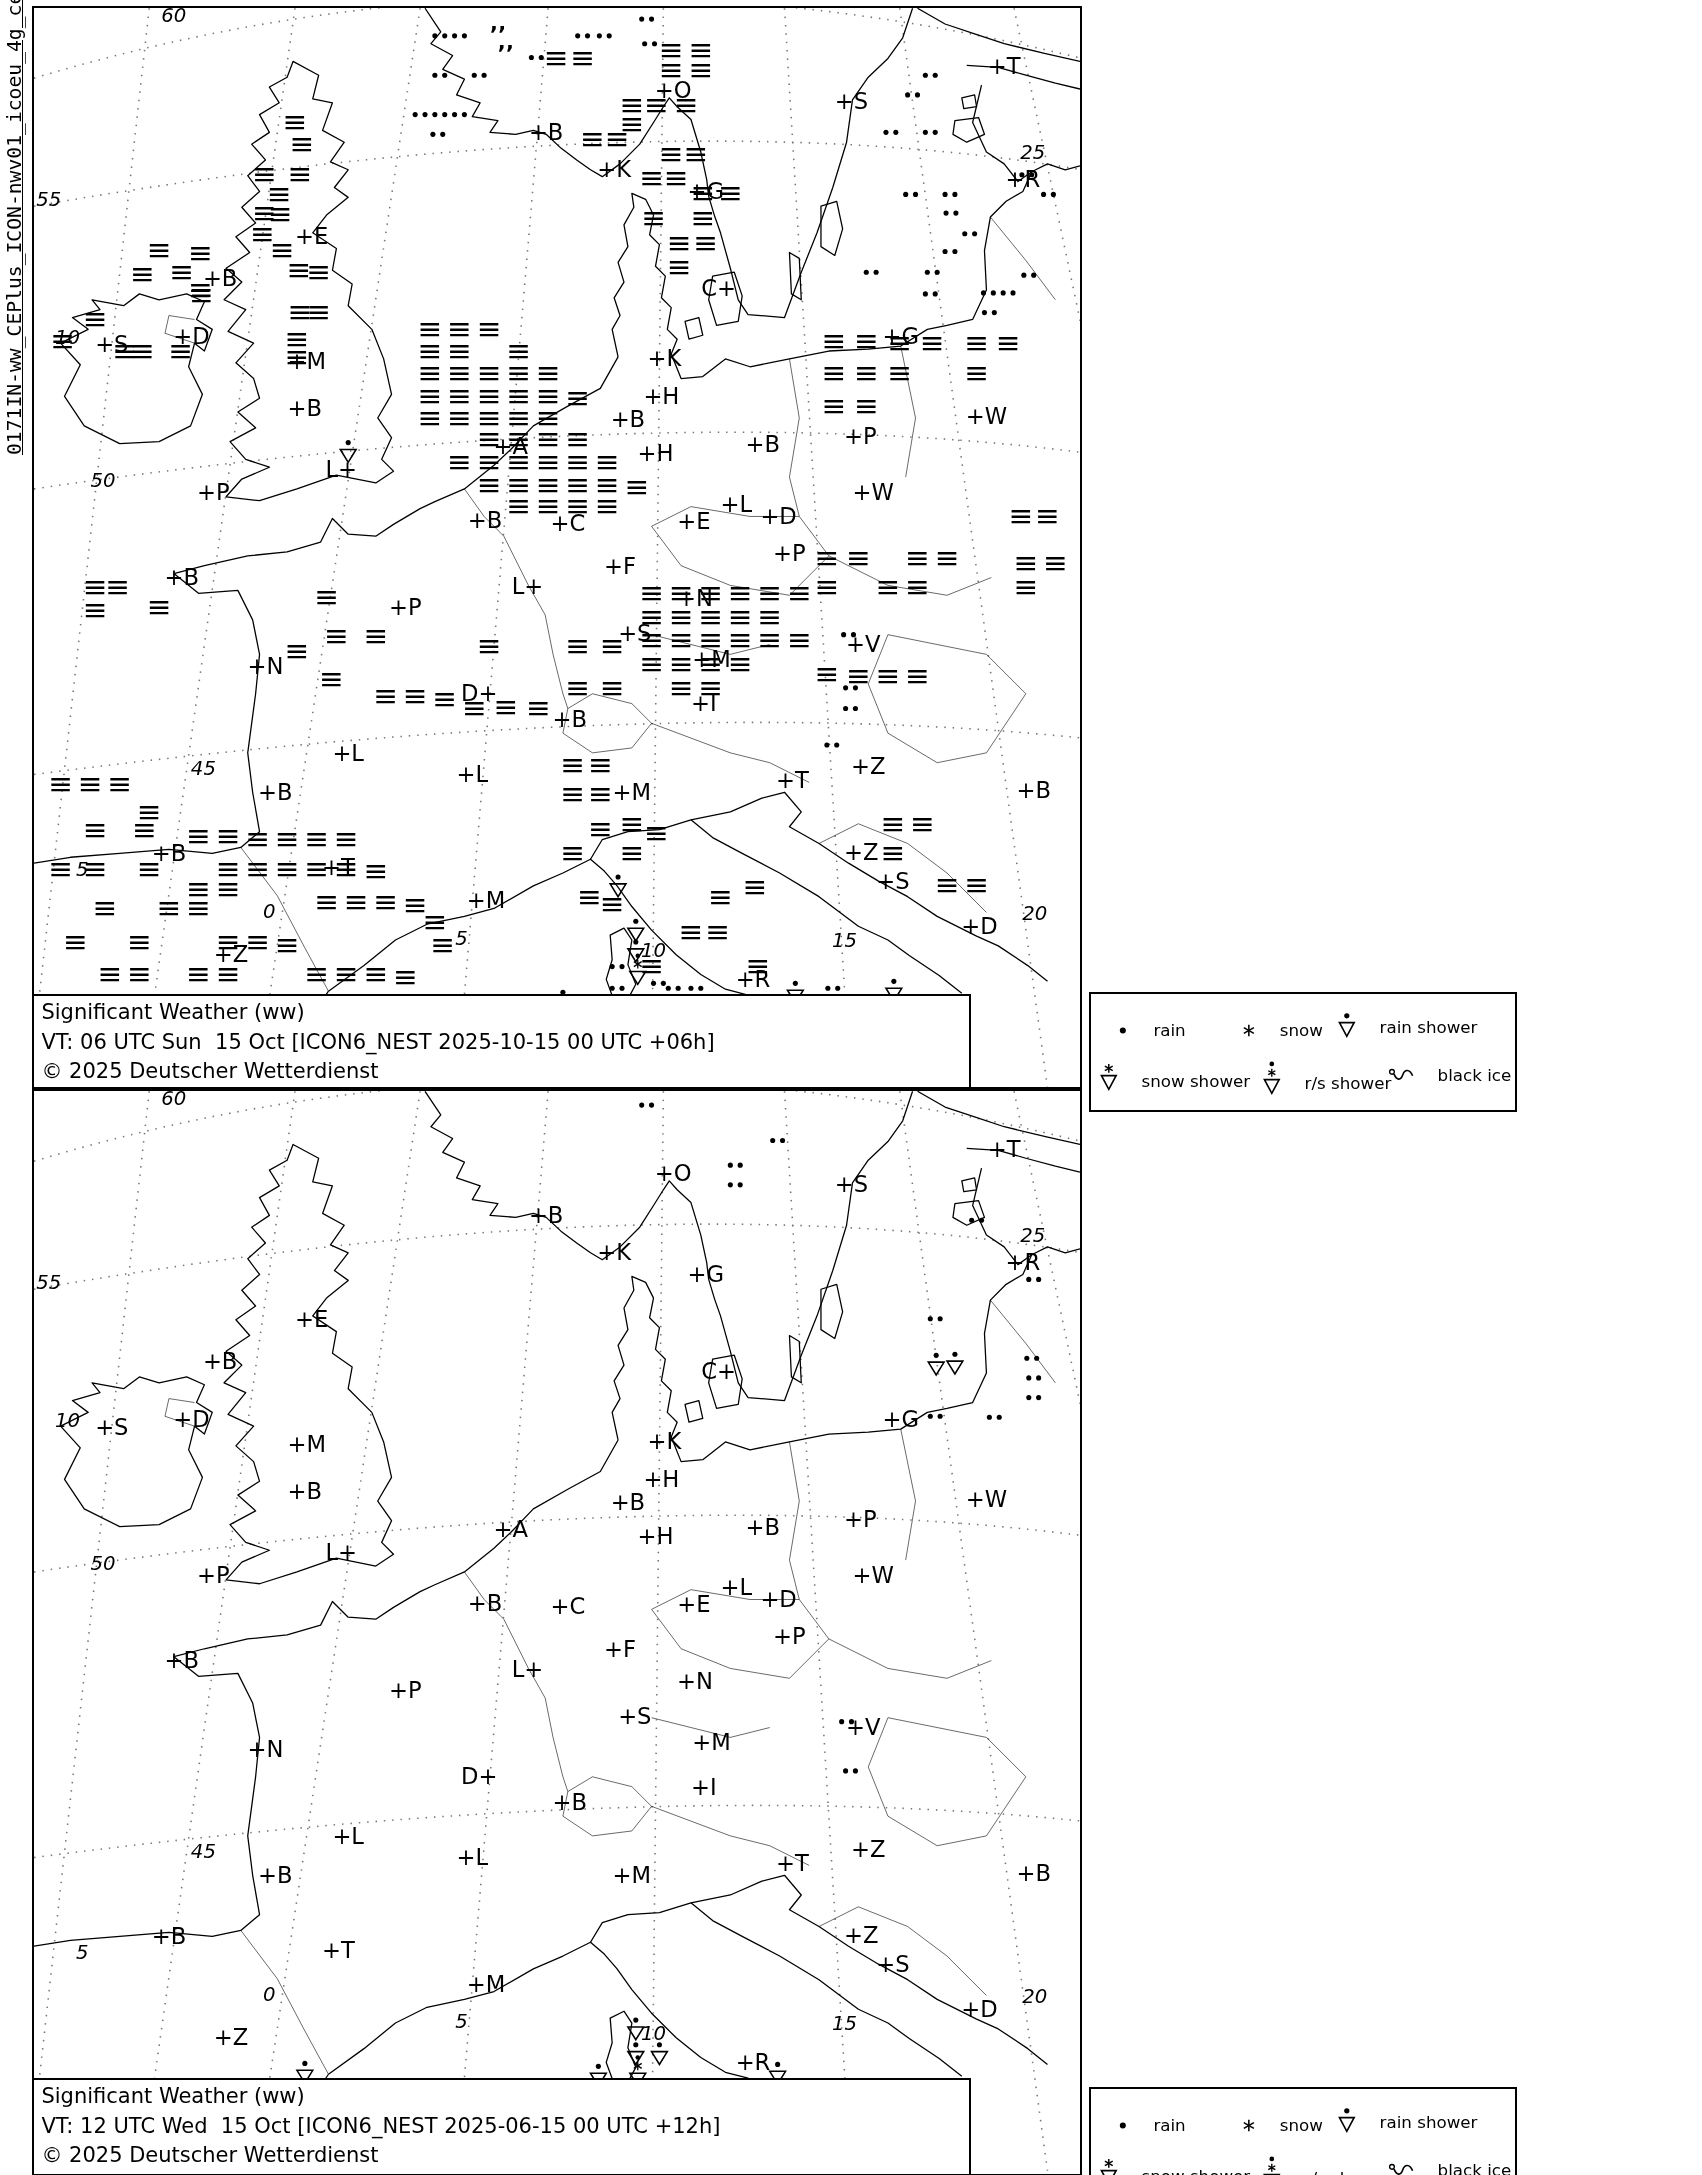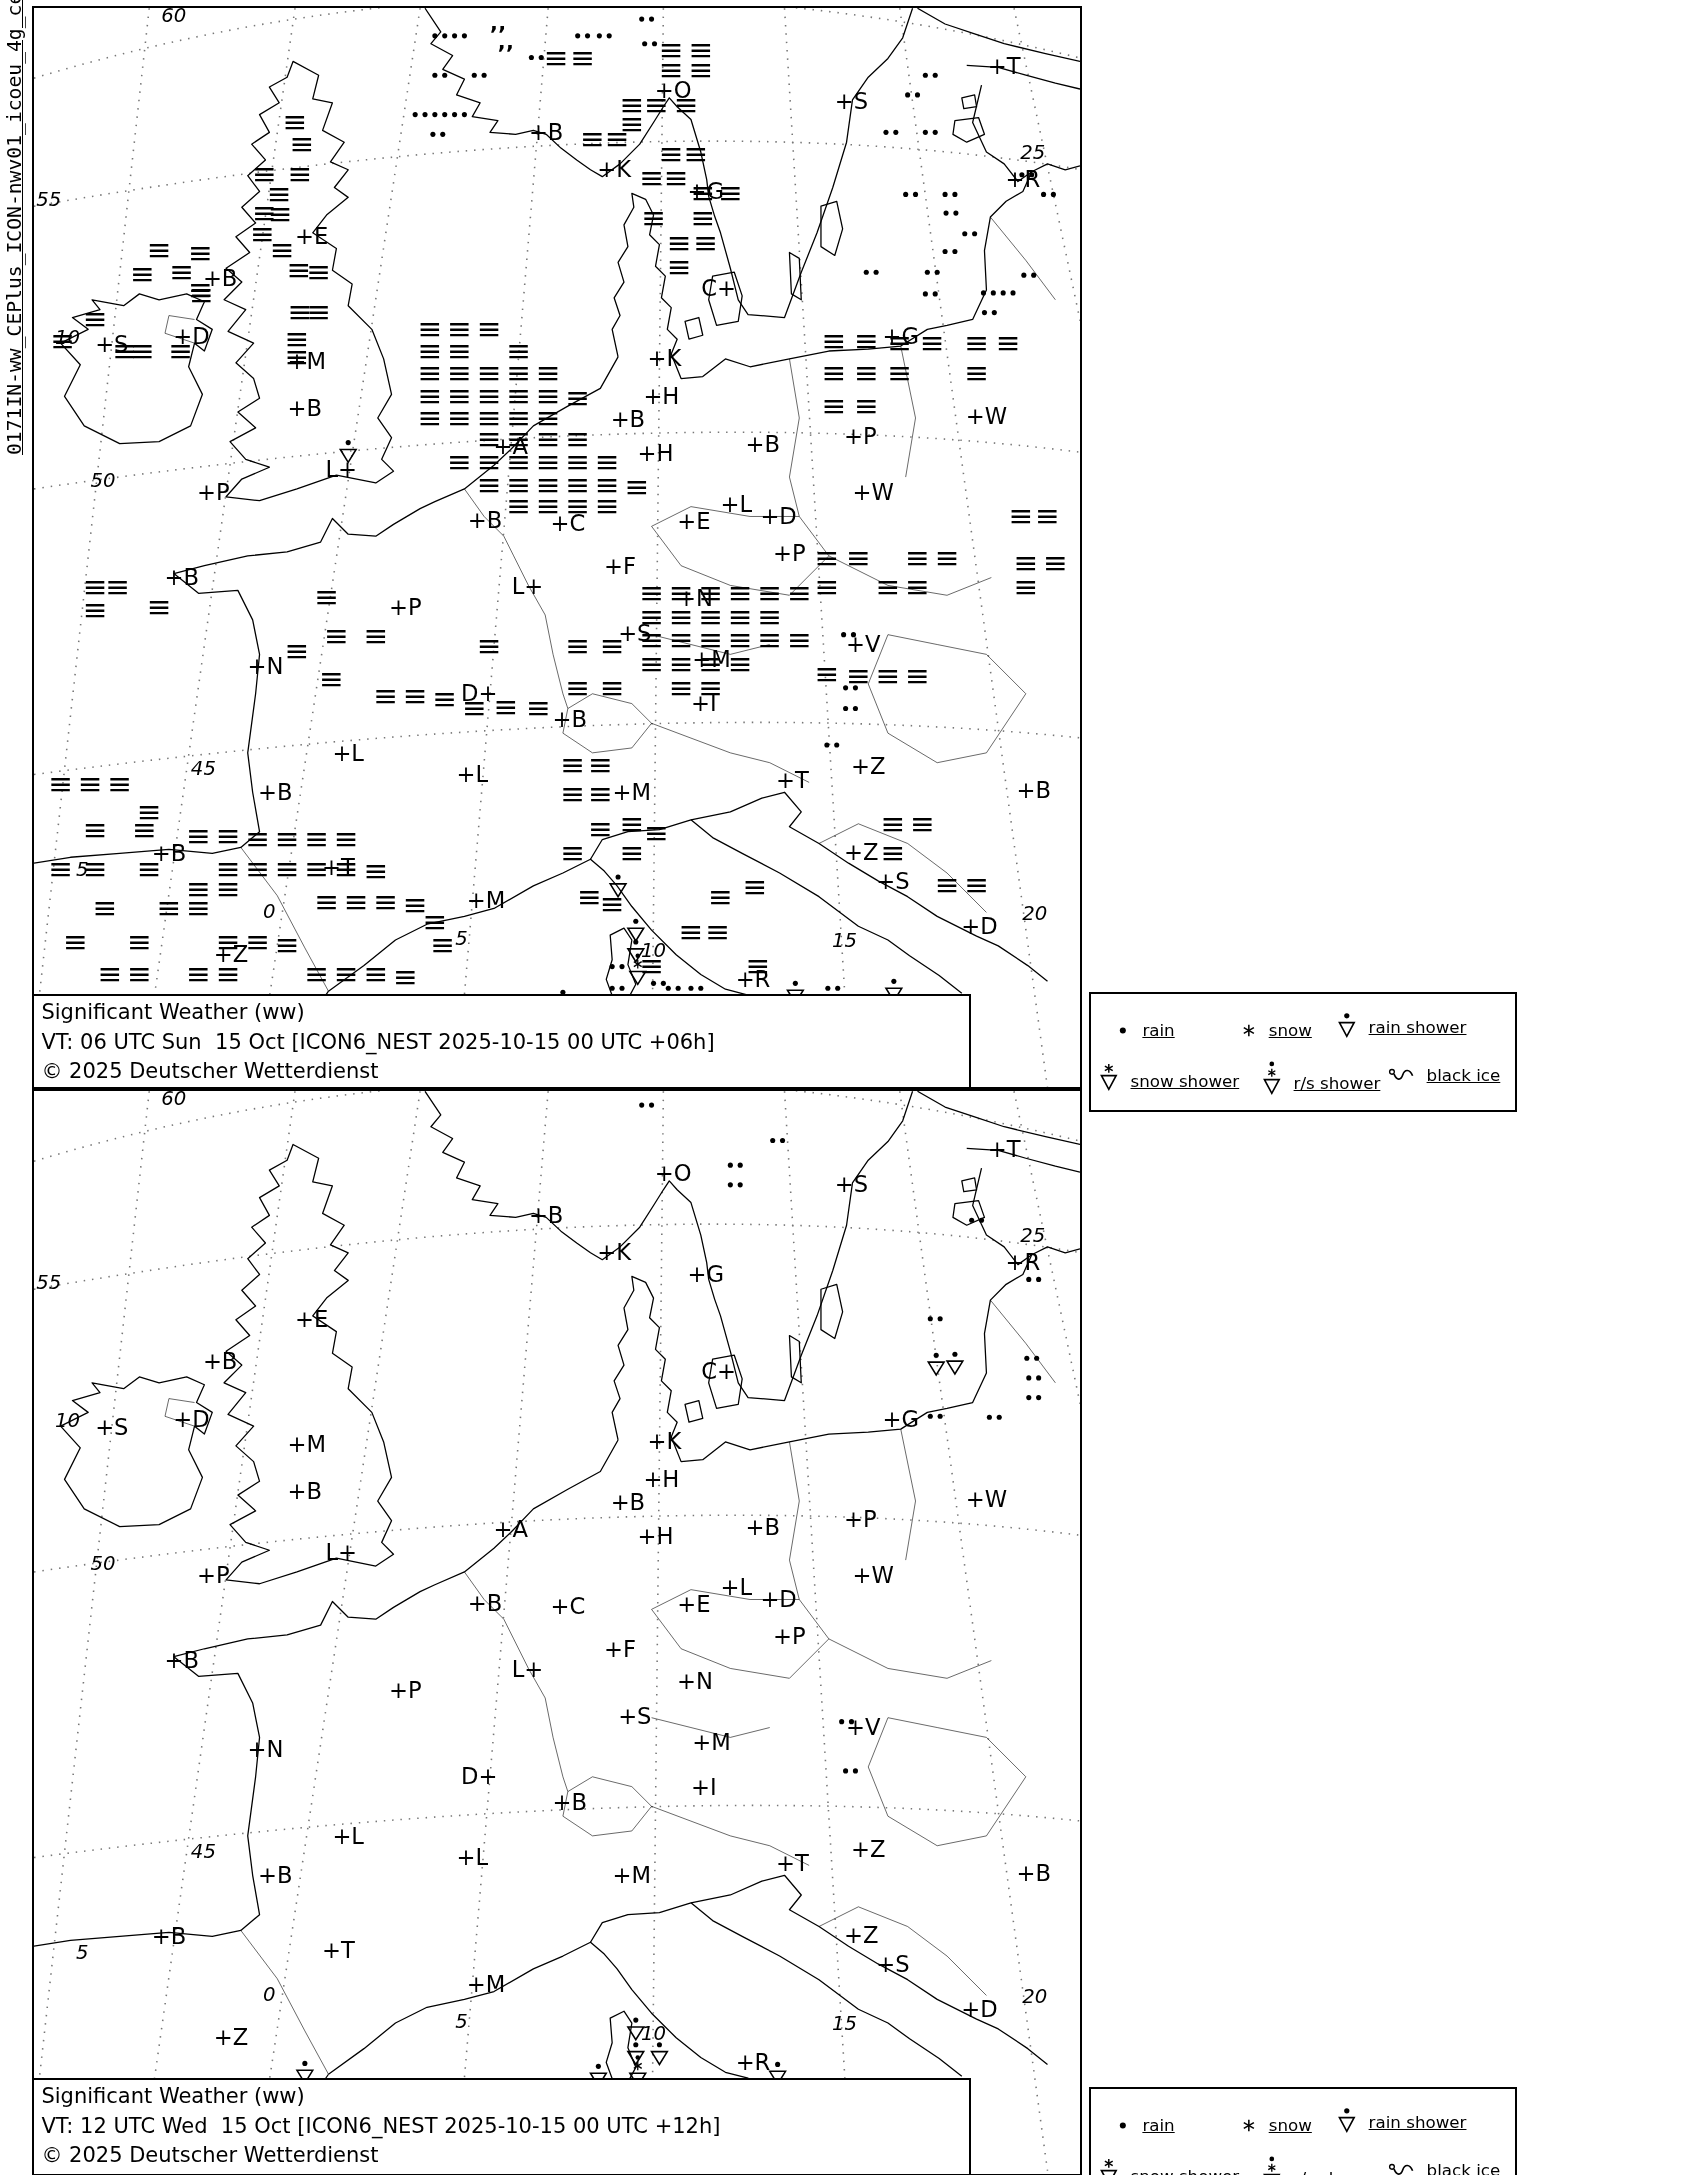--- a/index.html
+++ b/index.html
@@ -15,21 +15,21 @@
   .mappanel svg{display:block;}
   .map-svg text{font-family:"DejaVu Sans",sans-serif;fill:#000;}
   .titlebox{position:absolute;box-sizing:border-box;border:2px solid #000;background:#fff;
             padding:2px 7.9px 0 7.9px;z-index:5;}
   #title-box-1{left:31.5px;top:994px;width:939px;height:95px;}
   #title-box-2{left:31.5px;top:2078px;width:939px;height:98px;}
   .titlebox div{font-size:21px;line-height:29.6px;white-space:pre;}
   .legendbox{position:absolute;box-sizing:border-box;border:2px solid #000;background:#fff;z-index:5;}
   #legend-box-1{left:1089px;top:992px;width:428px;height:120px;}
   #legend-box-2{left:1089px;top:2087px;width:428px;height:120px;}
-  .litem{position:absolute;display:flex;align-items:center;gap:10px;text-decoration:underline;}
+  .litem{position:absolute;display:flex;align-items:center;gap:21px;}
   .litem span{font-size:16.7px;white-space:nowrap;}
   .licon{flex:0 0 auto;}
   .coast{fill:none;stroke:#000;stroke-width:1.3;stroke-linejoin:round;}
   .border{fill:none;stroke:#000;stroke-width:0.7;stroke-linejoin:round;opacity:.85;}
   .grat{fill:none;stroke:#777;stroke-width:1.6;stroke-dasharray:1.5 7;}
 </style>
 </head>
 <body>
 
 <div class="vlabel">0171IN-ww_CEPlus_ICON-nwv01_icoeu_4g_cex_</div>
@@ -773,21 +773,21 @@
   </svg>
 </div>
 
 <div class="titlebox" id="title-box-1">
   <div>Significant Weather (ww)</div>
   <div>VT: 06 UTC Sun  15 Oct [ICON6_NEST 2025-10-15 00 UTC +06h]</div>
   <div>© 2025 Deutscher Wetterdienst</div>
 </div>
 <div class="titlebox" id="title-box-2">
   <div>Significant Weather (ww)</div>
-  <div>VT: 12 UTC Wed  15 Oct [ICON6_NEST 2025-10-15 00 UTC +12h]</div>
+  <div>VT: 12 UTC Wed  15 Oct [ICON6_NEST 2025-06-15 00 UTC +12h]</div>
   <div>© 2025 Deutscher Wetterdienst</div>
 </div>
 
 <div class="legendbox" id="legend-box-1">
   <div class="litem" style="left:21.7px;top:19.7px;">
     <svg class="licon" width="19.7" height="33" viewBox="-10 -17 20 34">
         <circle cx="0" cy="0" r="3.1"></circle>
       </svg>
     <span>rain</span>
   </div>

